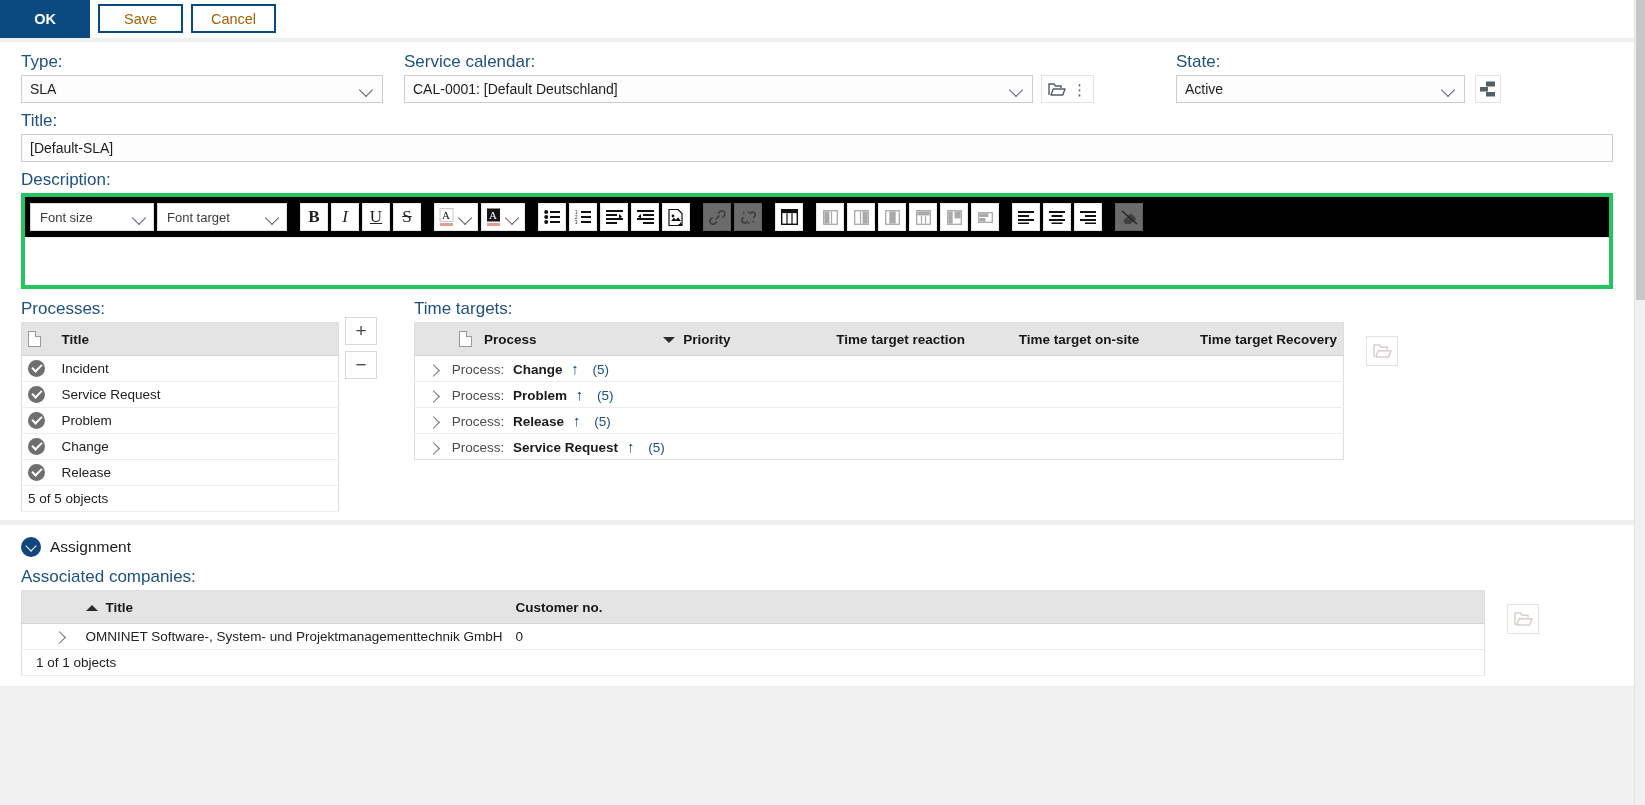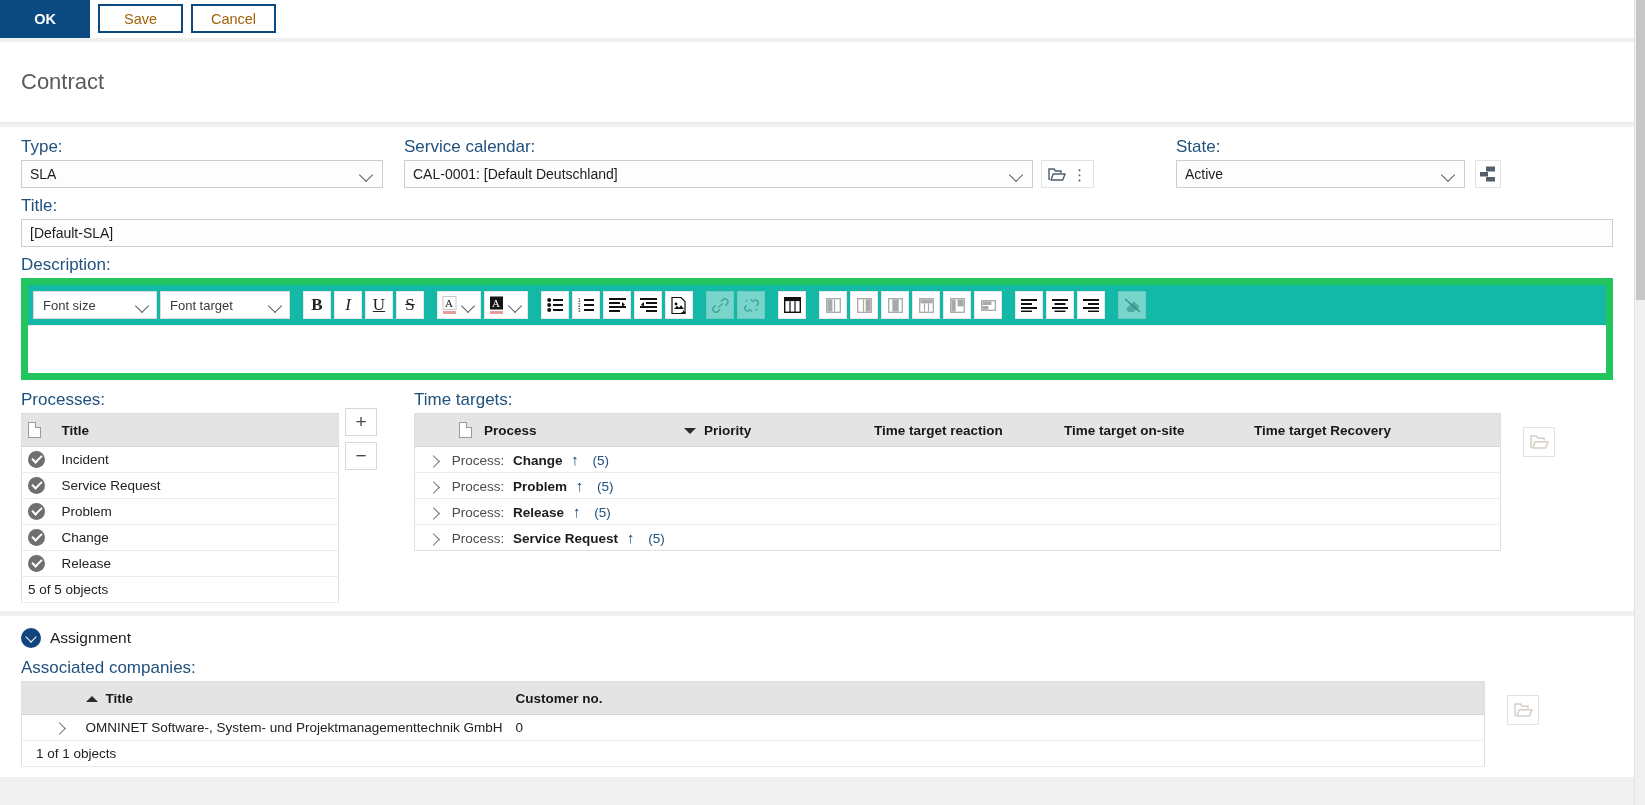--- a/index.html
+++ b/index.html
@@ -134,22 +134,22 @@
   }
   .icon-btn.wide { width: 58px; }
   .icon-btn.plain { border: 1px solid #e2e2e2; }
 
   .fld-title-wrap { padding: 0 21px; margin-top: 8px; }
   .fld-title-wrap .ctrl { width: 100%; }
 
   
   .editor-wrap { padding: 0 21px; margin-top: 8px; }
   .editor {
-    border: 7px solid #22c55e;
-    background: #14b8a6;
+    border: 4px solid #22c55e;
+    background: #000000;
   }
   .etoolbar {
     display: flex;
     align-items: center;
     padding: 6px 5px;
     gap: 3px;
     flex-wrap: nowrap;
   }
   .e-select {
     height: 28px;
@@ -261,21 +261,21 @@
   .footer-row td {
     border-bottom: none;
     color: #222;
     font-size: 13.5px;
     height: 32px;
   }
 
   
   .tt-col { flex: 1; margin-left: 21px; padding-left: 16px; }
   .tt-wrap { display: flex; align-items: flex-start; }
-  .tt-table-holder { width: 1087px; }
+  .tt-table-holder { width: 930px; }
   .tt-folder { margin-left: 22px; margin-top: 14px; }
 
   .expander {
     display: inline-block;
     width: 9px; height: 9px;
     border-right: 1.6px solid #6d6d6d;
     border-top: 1.6px solid #6d6d6d;
     transform: rotate(45deg);
     vertical-align: middle;
     margin-right: 2px;
@@ -362,23 +362,20 @@
 
 <div class="page">
   <div class="content-col">
 
     <div class="cmdbar">
       <div class="btn btn-ok">OK</div>
       <div class="btn btn-outline">Save</div>
       <div class="btn btn-outline">Cancel</div>
     </div>
 
-    <div class="hdr">
-      <div class="hdr-title">Contract</div>
-    </div>
 
     <div class="card">
 
       <div class="row-fields">
 
         <div class="fg-type">
           <span class="lbl">Type:</span>
           <div class="ctrl">
             <span class="val">SLA</span>
             <span class="chev"></span>

